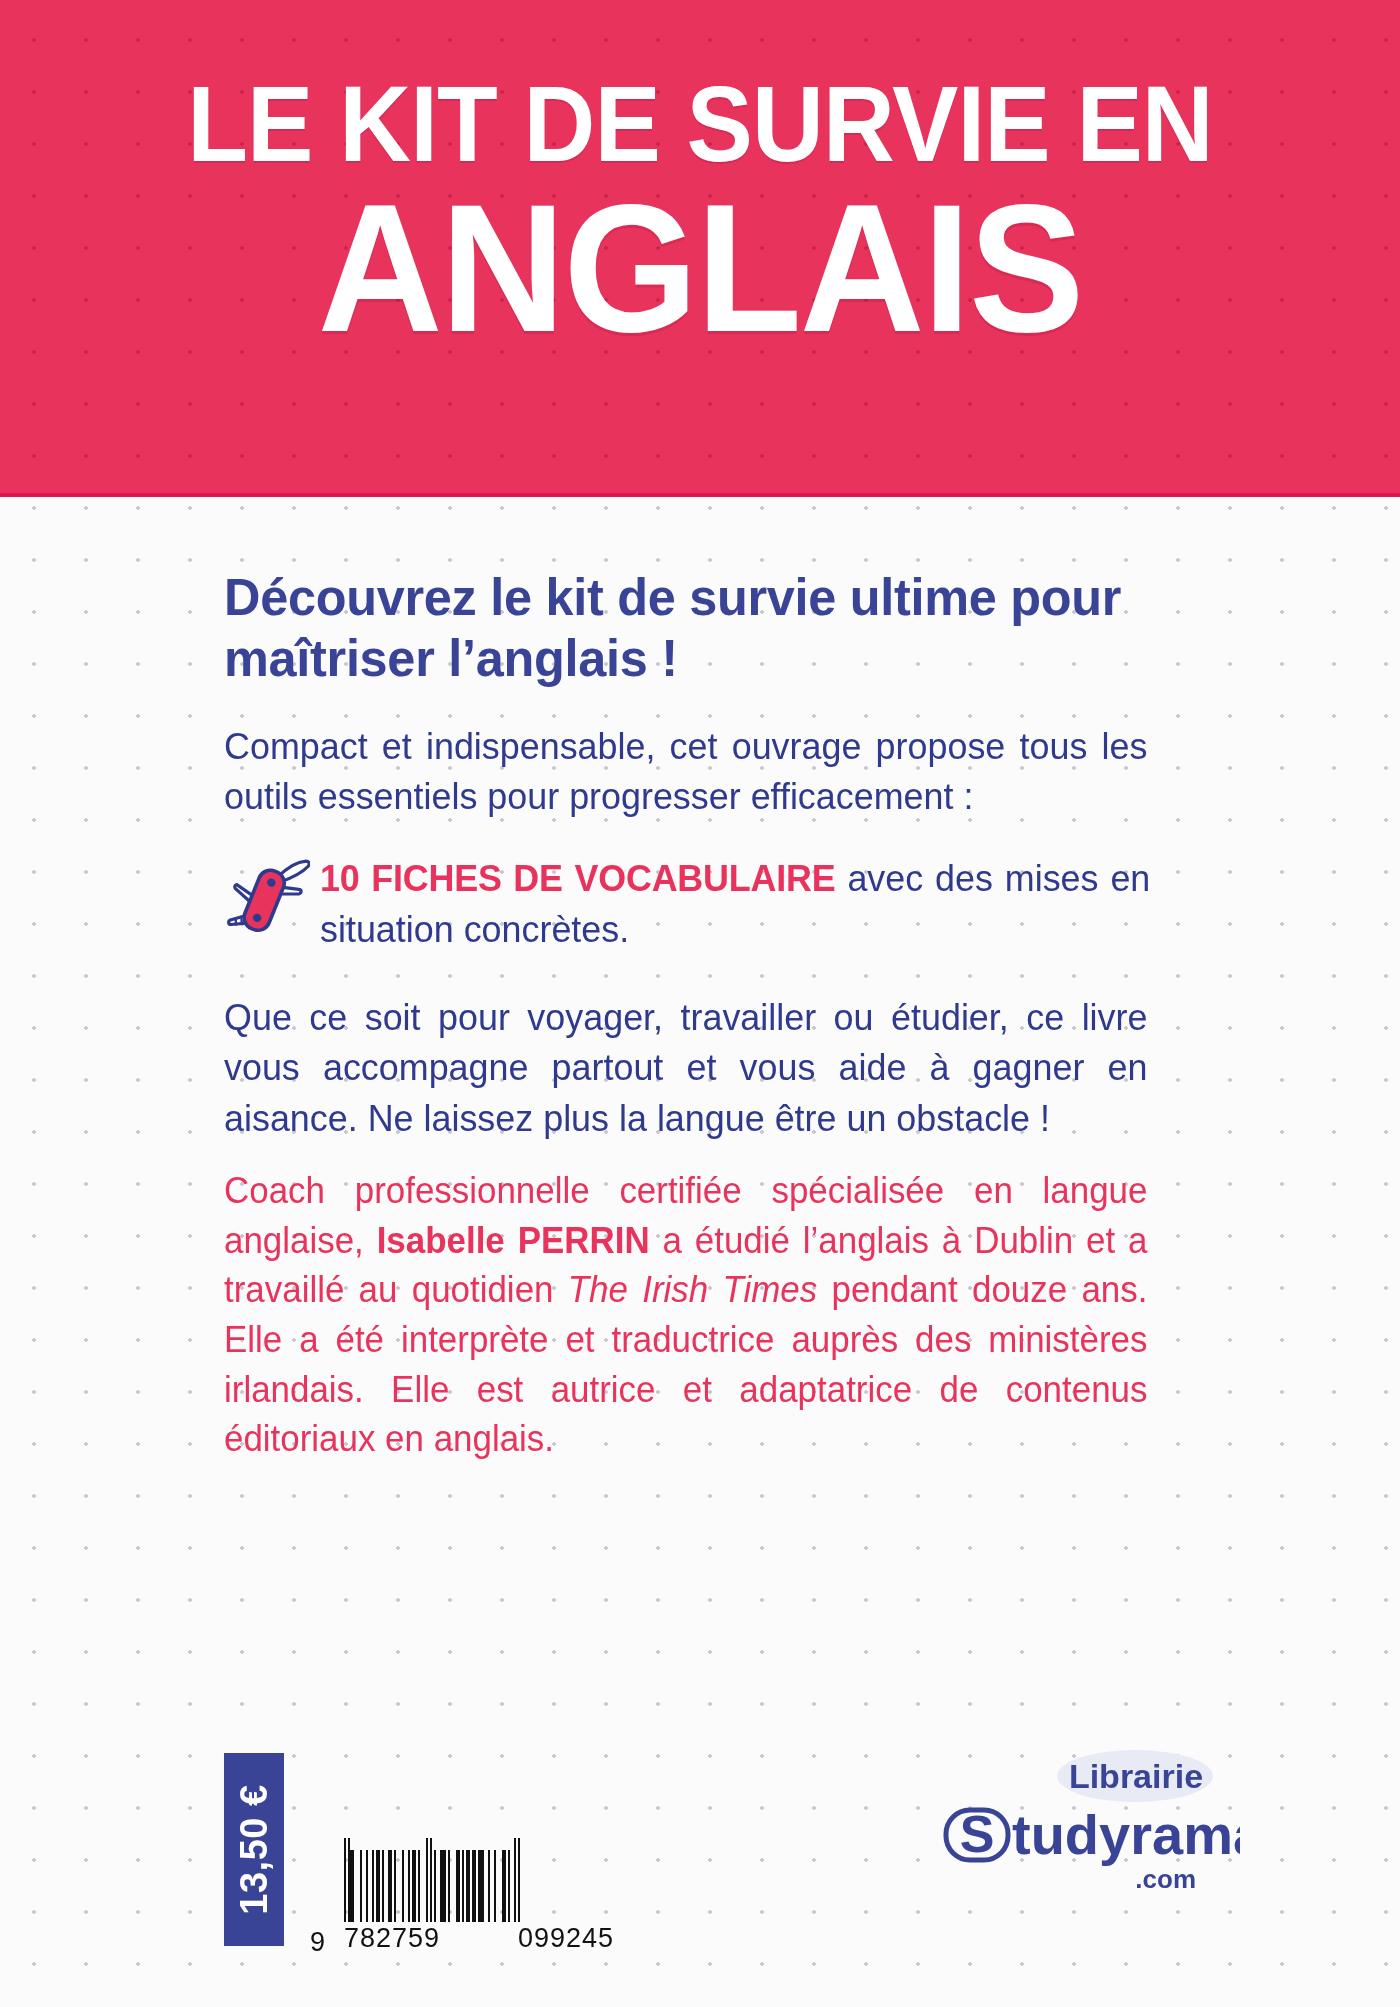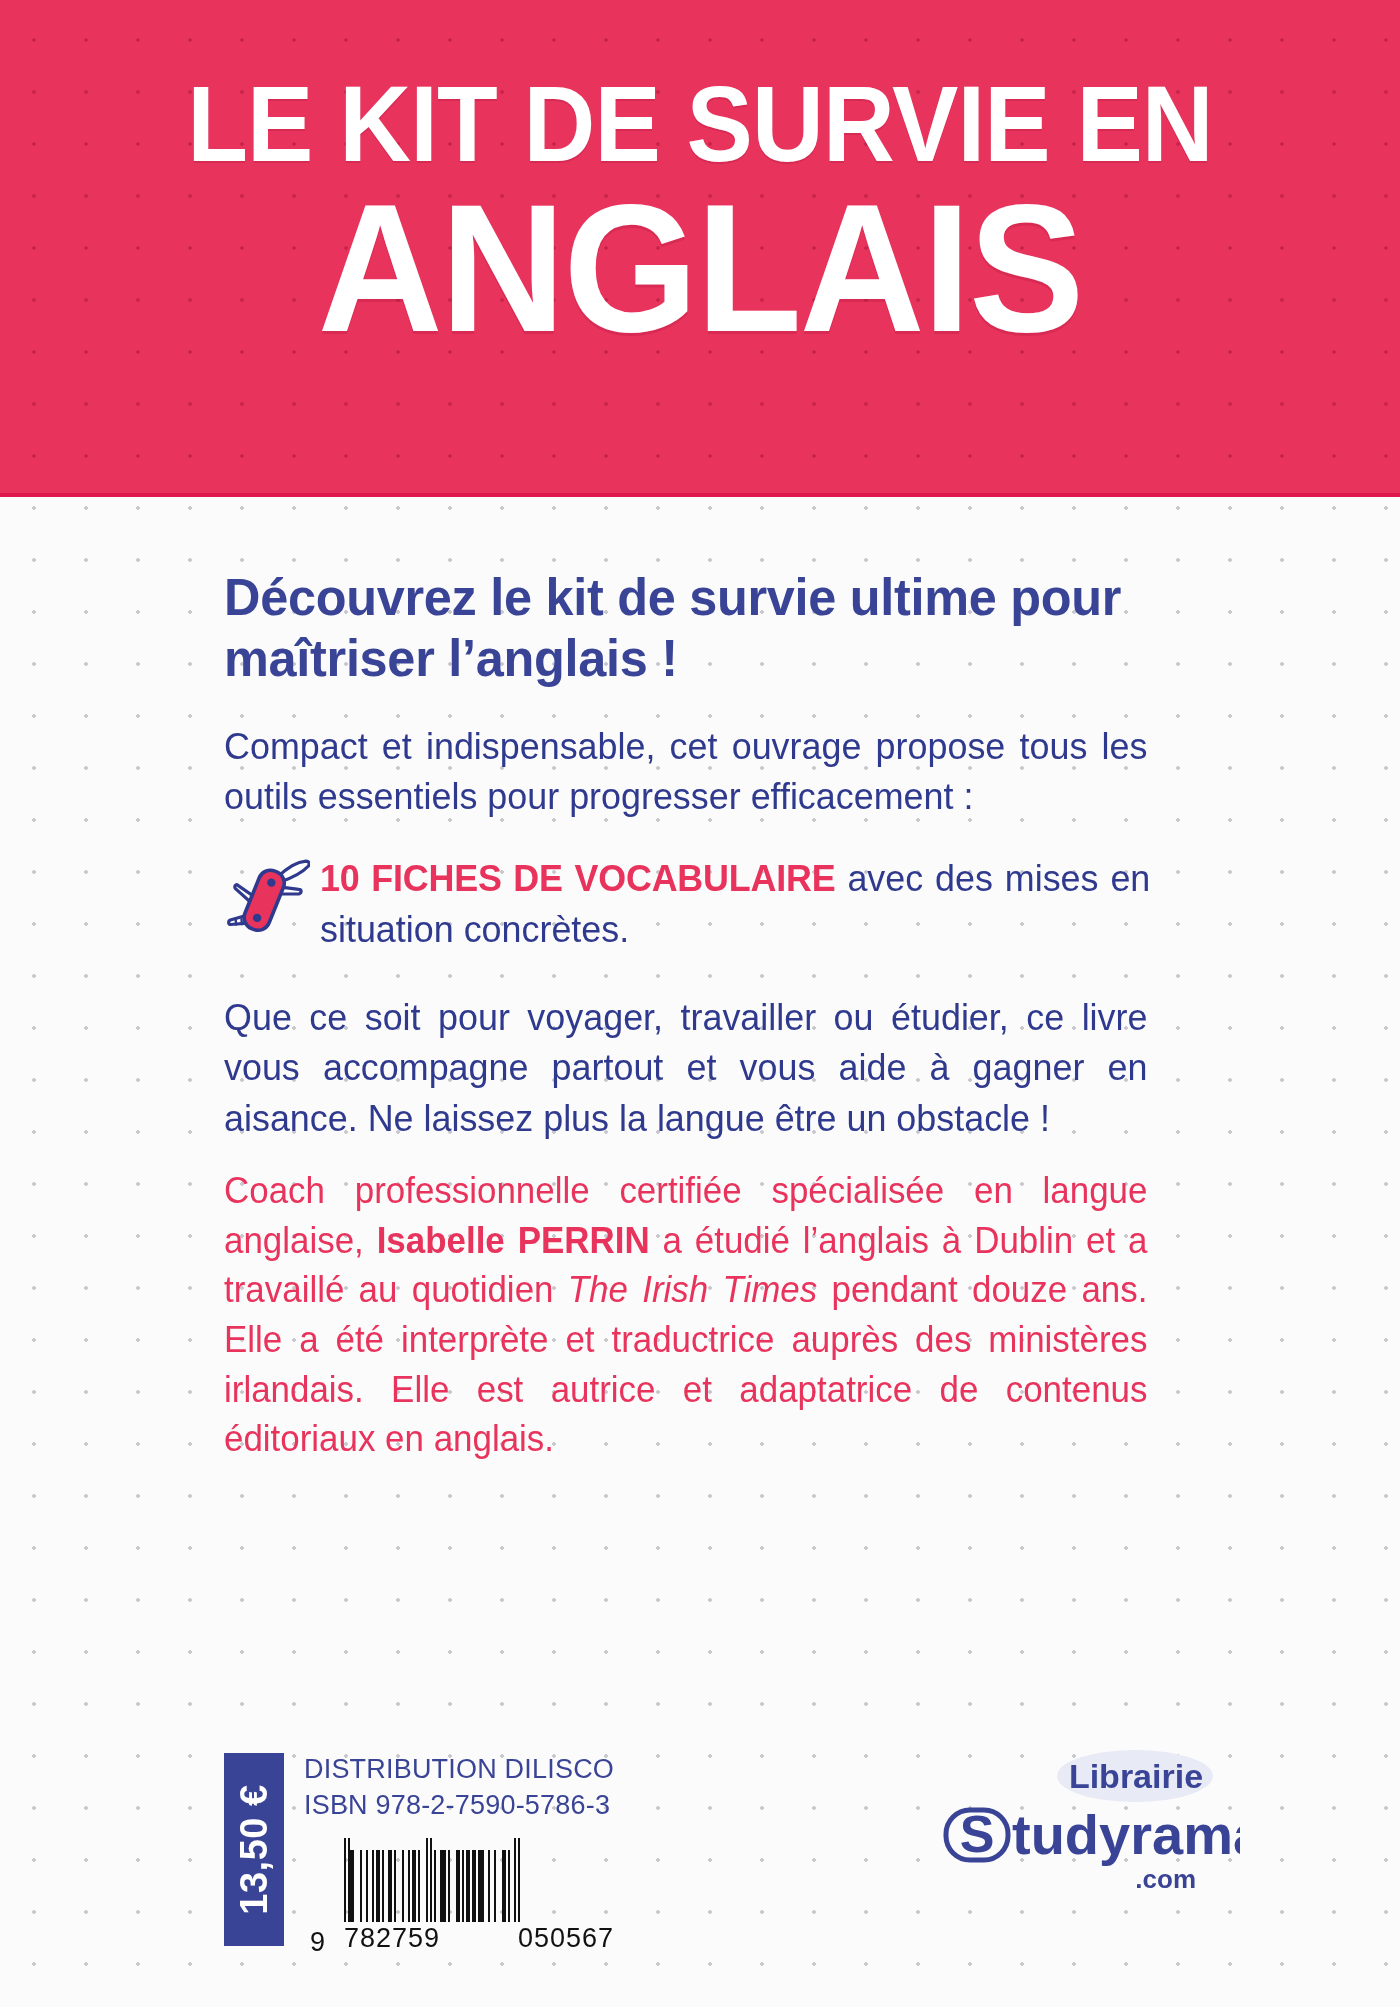--- a/index.html
+++ b/index.html
@@ -306,24 +306,20 @@
     <div class="bio"><span>Coach professionnelle certifiée spécialisée en langue anglaise, </span><b>Isabelle PERRIN</b><span> a étudié l’anglais à Dublin et a travaillé au quotidien </span><i>The Irish Times</i><span> pendant douze ans. Elle a été interprète et traductrice auprès des ministères irlandais. Elle est autrice et adaptatrice de contenus éditoriaux en anglais.</span></div>
 
   </div>
 
   <div class="footer">
 
     <div class="price-tag">
       <span>13,50 €</span>
     </div>
 
-    <div class="dist-block">
-      <div>DISTRIBUTION DILISCO</div>
-      <div>ISBN 978-2-7590-5786-3</div>
-    </div>
 
     <div class="barcode-wrap">
       <span class="bc-lead">9</span>
       <div class="barcode-bars" id="bars">
           <i class="tall" style="width: 2px;"></i>
           <i class="gap" style="width: 2px;"></i>
           <i class="tall" style="width: 2px;"></i>
           <i class="short" style="width: 4px;"></i>
           <i class="gap" style="width: 6px;"></i>
           <i class="short" style="width: 2px;"></i>
@@ -376,21 +372,21 @@
           <i class="short" style="width: 4px;"></i>
           <i class="gap" style="width: 2px;"></i>
           <i class="short" style="width: 2px;"></i>
           <i class="gap" style="width: 4px;"></i>
           <i class="tall" style="width: 2px;"></i>
           <i class="gap" style="width: 2px;"></i>
           <i class="tall" style="width: 2px;"></i>
         </div>
       <div class="barcode-digits">
         <span>782759</span>
-        <span>050567</span>
+        <span>099245</span>
       </div>
     </div>
 
     <div class="logo">
       <svg viewBox="0 0 300 190" xmlns="http://www.w3.org/2000/svg">
 
         <ellipse cx="195" cy="34" rx="78" ry="26" fill="#e8eaf6"></ellipse>
         <text x="196" y="46" text-anchor="middle" font-family="Liberation Sans, sans-serif" font-size="34" font-weight="700" fill="#3a4496">Librairie</text>
 
         <rect x="6" y="68" width="62" height="50" rx="24" ry="24" fill="none" stroke="#3a4496" stroke-width="5"></rect>

